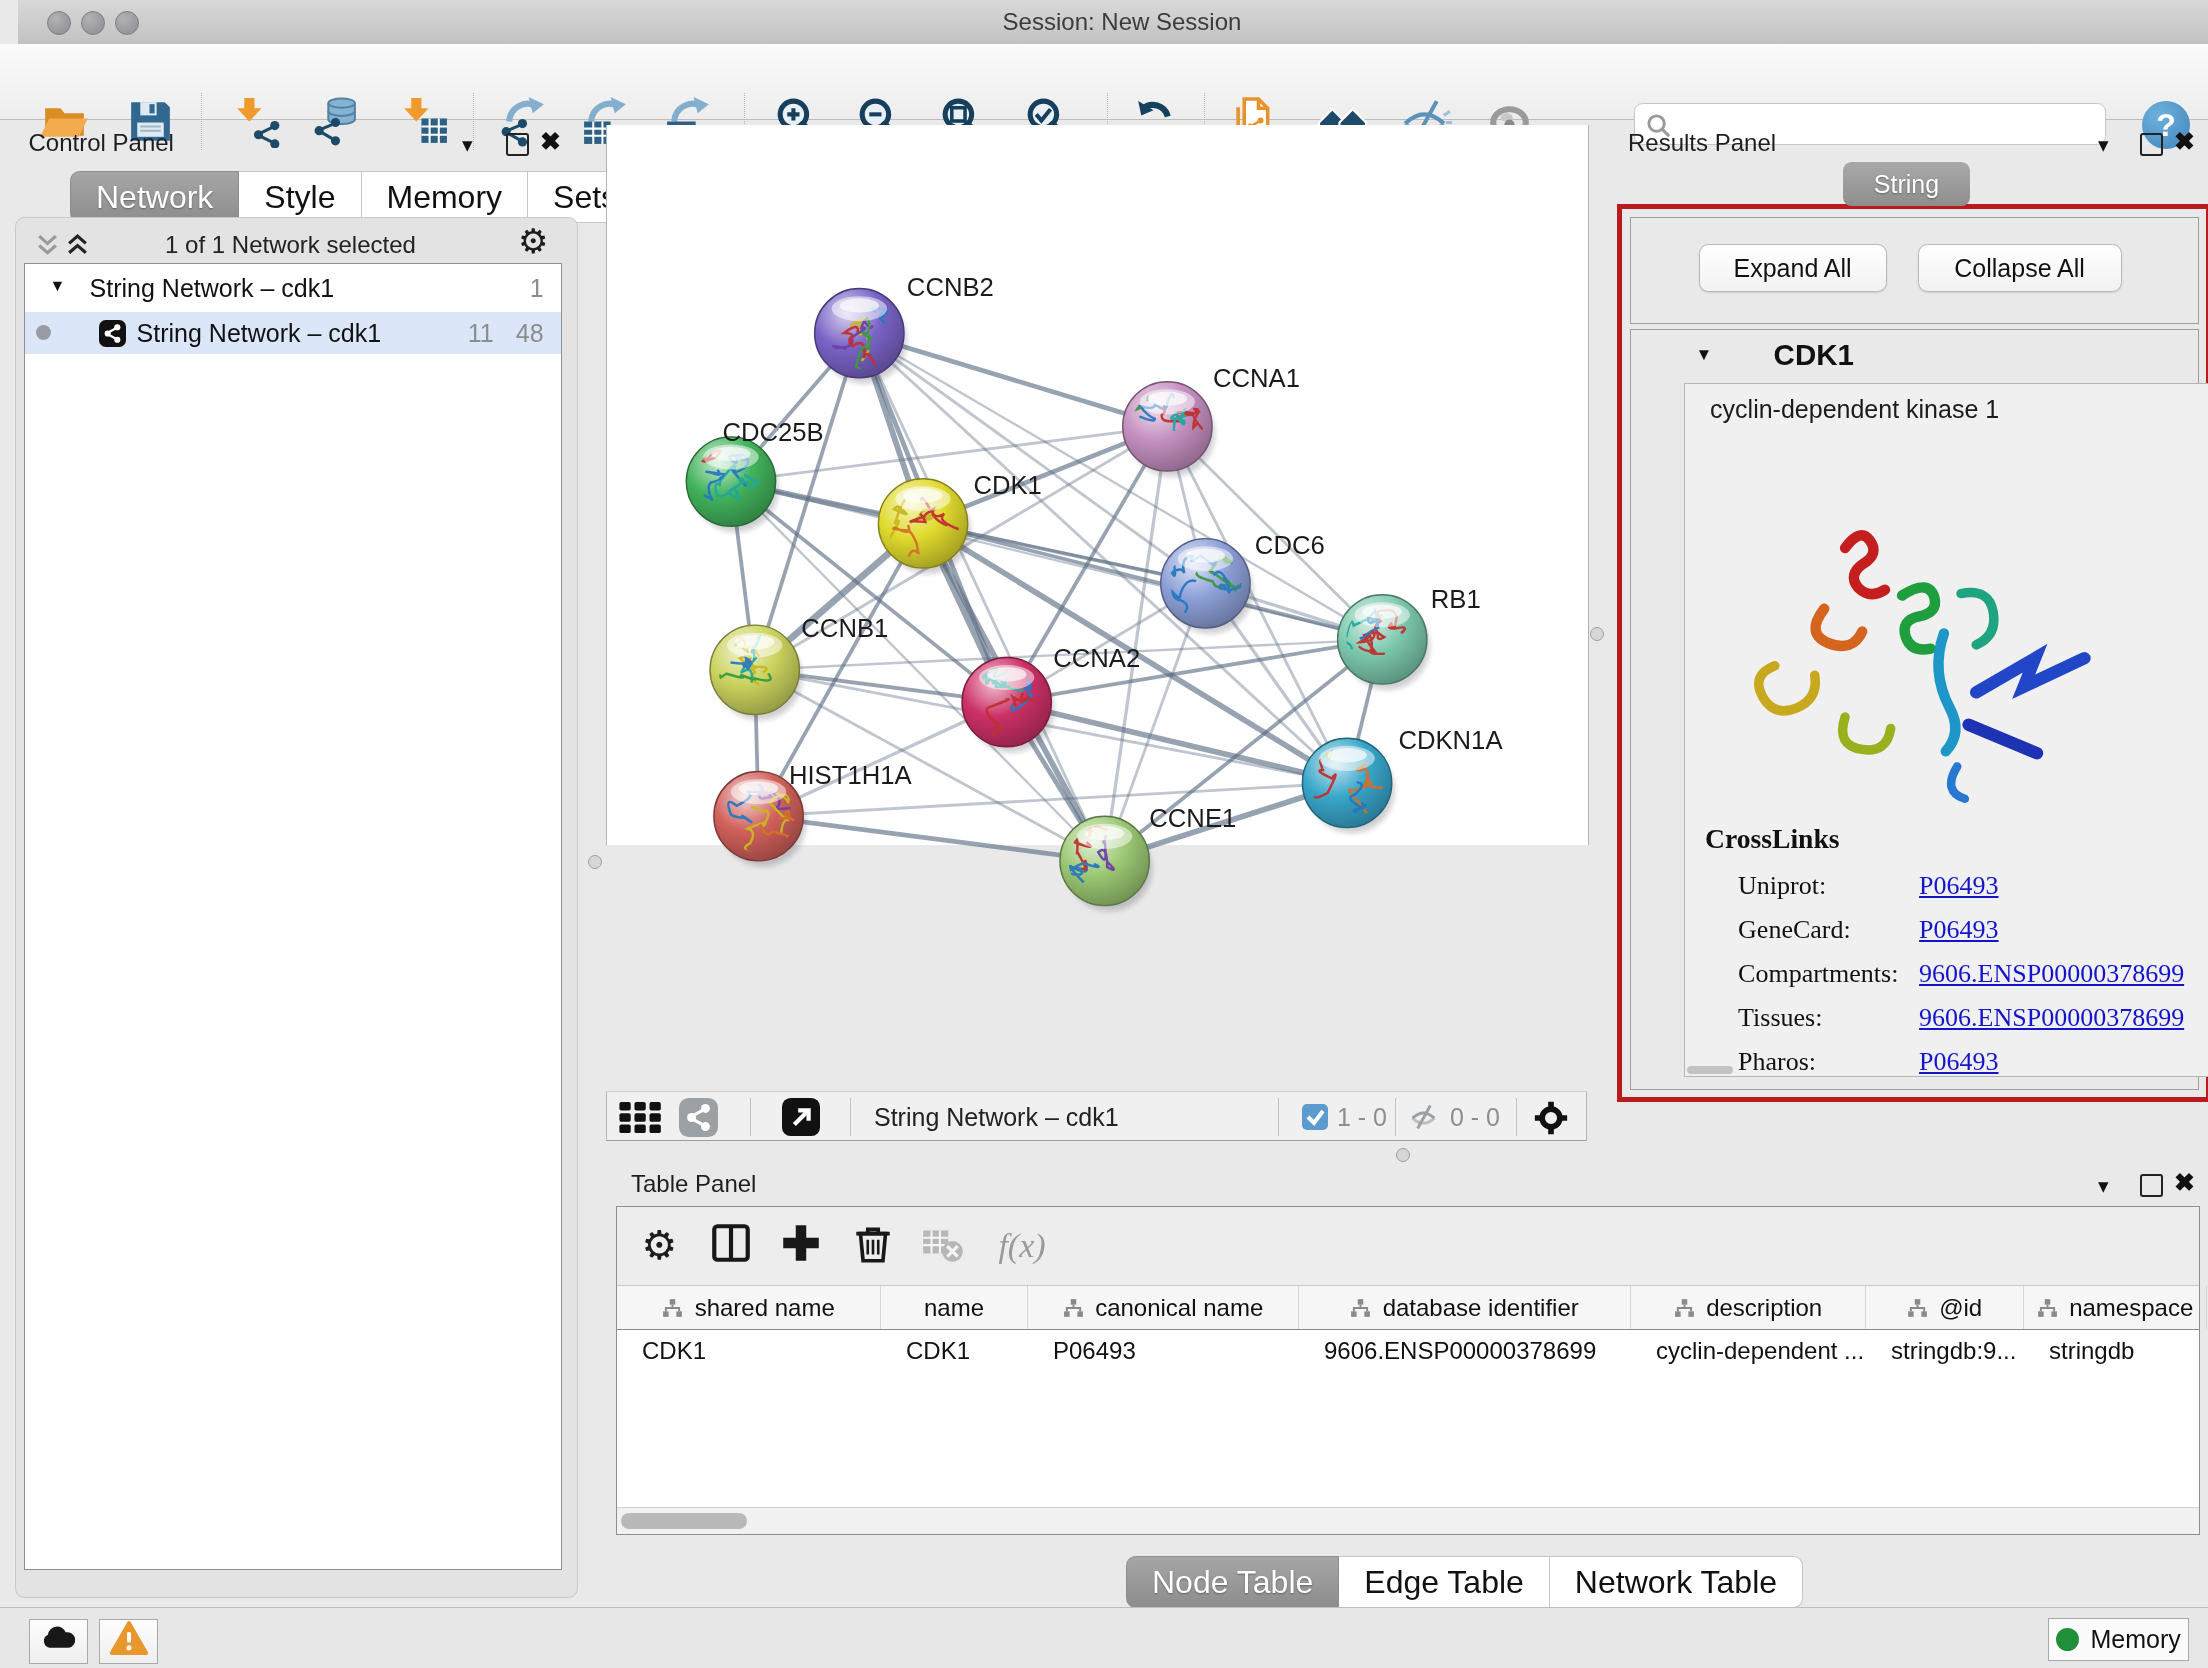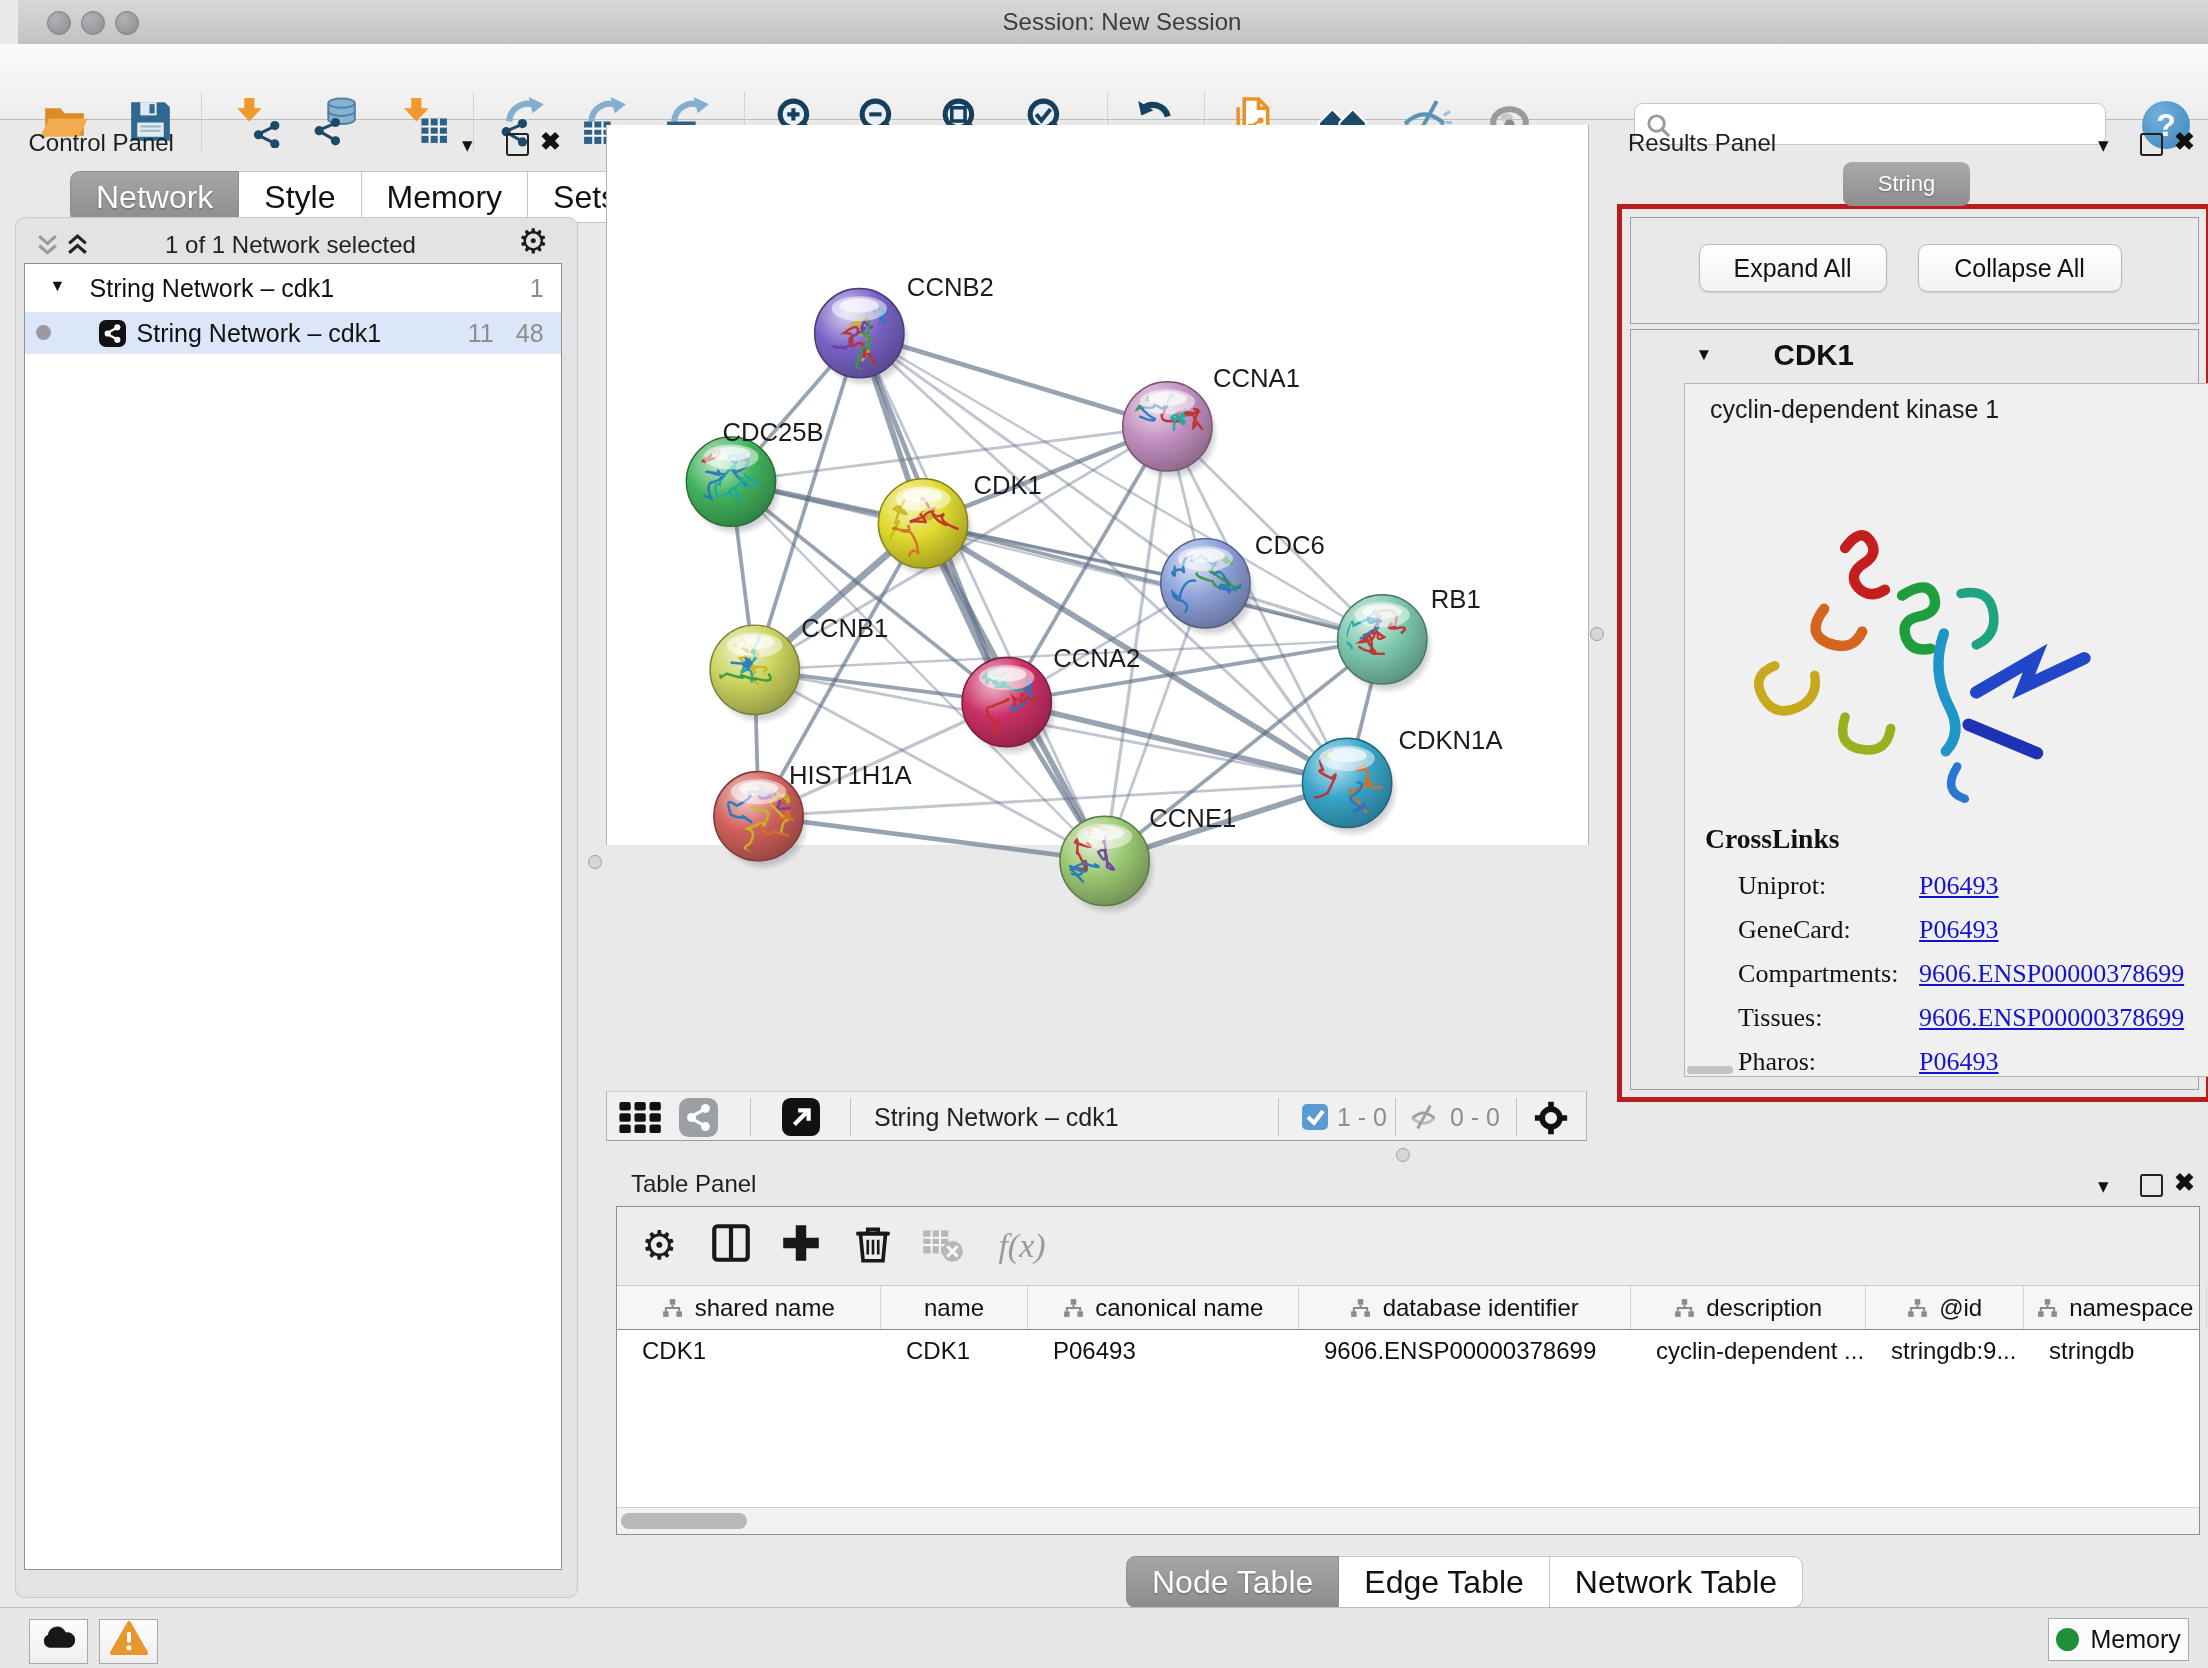--- a/index.html
+++ b/index.html
@@ -53,21 +53,21 @@
   .net-status{position:absolute;left:606px;top:1091px;width:981px;height:50px;background:#f0f0f0;
     border-top:1px solid #cfcfcf;border-bottom:1px solid #9c9c9c;
     border-left:1px solid #b3b3b3;border-right:1px solid #b3b3b3;box-sizing:border-box;}
   .ns-sep{position:absolute;top:5.7px;height:38px;border-left:1px solid #c2c2c2;}
   .ns-text{position:absolute;font-size:25px;color:#222;top:11.4px;}
   .ns-count{position:absolute;font-size:25px;color:#8d8d8d;top:11.4px;}
   
   .rp-outer{position:absolute;left:1617px;top:204px;width:584px;height:888px;background:#e9e9e9;
     border:5px solid #b91c1c;}
   .rp-tab{position:absolute;left:1843px;top:162px;width:127px;height:44px;line-height:44px;text-align:center;
-    background:linear-gradient(#a9a9a9,#8e8e8e);color:#fff;font-size:22px;border-radius:8.6px;
+    background:linear-gradient(#a9a9a9,#8e8e8e);color:#fff;font-size:25px;border-radius:8.6px;
     text-shadow:0 1px 1.9px rgba(0,0,0,.35);cursor:pointer;z-index:3;}
   .rp-expbox{position:absolute;left:7.6px;top:7.6px;width:567px;height:105px;border:1px solid #9e9e9e;}
   .rp-btn{position:absolute;top:26px;height:46px;background:linear-gradient(#ffffff,#f2f2f2);
     border:1px solid #b8b8b8;border-radius:9.5px;font-size:25px;color:#111;text-align:center;
     line-height:46px;cursor:pointer;box-shadow:0 1px 1.9px rgba(0,0,0,.12);}
   .rp-entry{position:absolute;left:7.6px;top:120px;width:567px;height:759px;border:1px solid #9e9e9e;}
   .rp-inner{position:absolute;left:9.5px;top:53px;width:548px;height:692px;background:#f0f0f0;
     border:1px solid #b5b5b5;overflow:hidden;margin-left:44px;}
   .xl{font-family:"Liberation Serif",serif;color:#111;}
   .xl-title{position:absolute;left:20px;top:439px;font-size:27.6px;font-weight:bold;}

